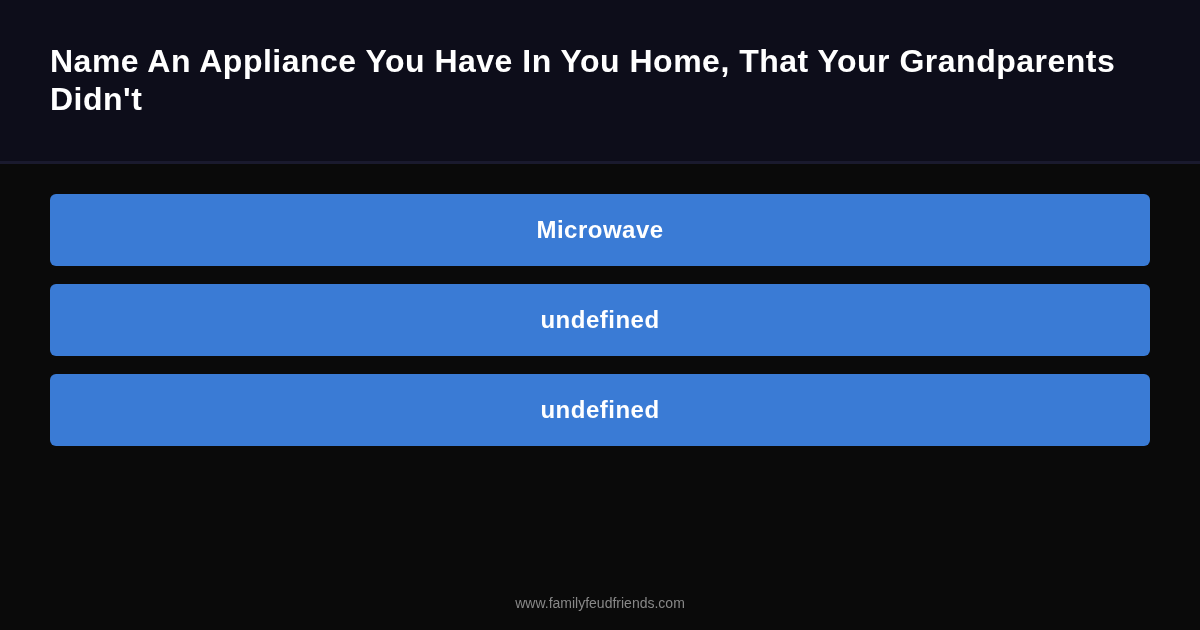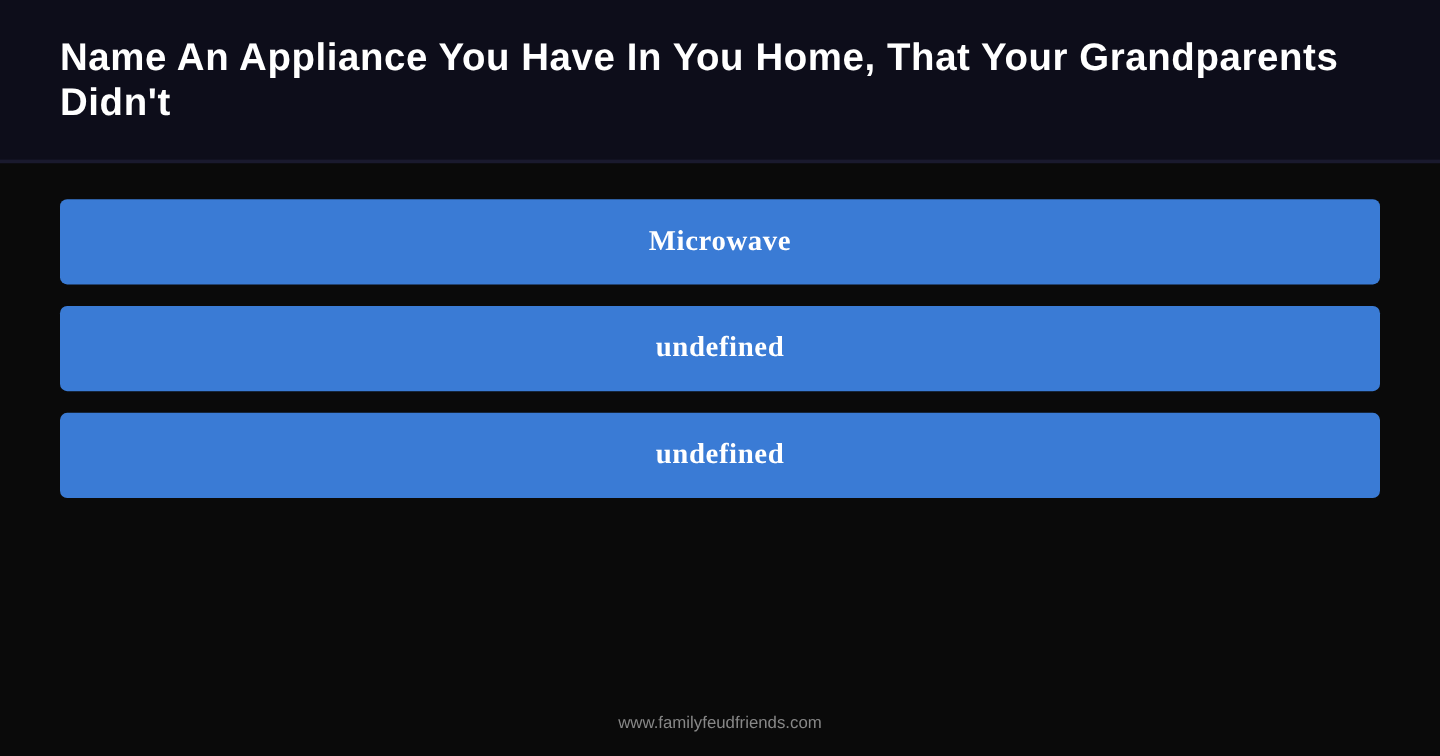--- a/index.html
+++ b/index.html
@@ -15,21 +15,21 @@
       font-family: 'Arial', sans-serif;
       overflow: hidden;
       display: flex;
       flex-direction: column;
       align-items: center;
     }
 
     .question-area {
       width: 100%;
       background-color: #0d0d1a;
-      padding: 28px 50px;
+      padding: 42px 50px;
       border-bottom: 3px solid #1a1a2e;
     }
 
     .question-text {
       color: #ffffff;
       font-size: 32px;
       font-weight: bold;
       text-align: left;
       line-height: 1.2;
       font-family: 'Arial', sans-serif;
@@ -49,21 +49,21 @@
       background-color: #3a7bd5;
       border: none;
       border-radius: 6px;
       padding: 22px 20px;
       color: #ffffff;
       font-size: 24px;
       font-weight: bold;
       text-align: center;
       cursor: pointer;
       letter-spacing: 0.5px;
-      font-family: Liberation Serif, serif;
+      font-family: Liberation Sans, sans-serif;
     }
 
     .footer {
       position: absolute;
       bottom: 18px;
       width: 100%;
       text-align: center;
     }
 
     .footer-text {

